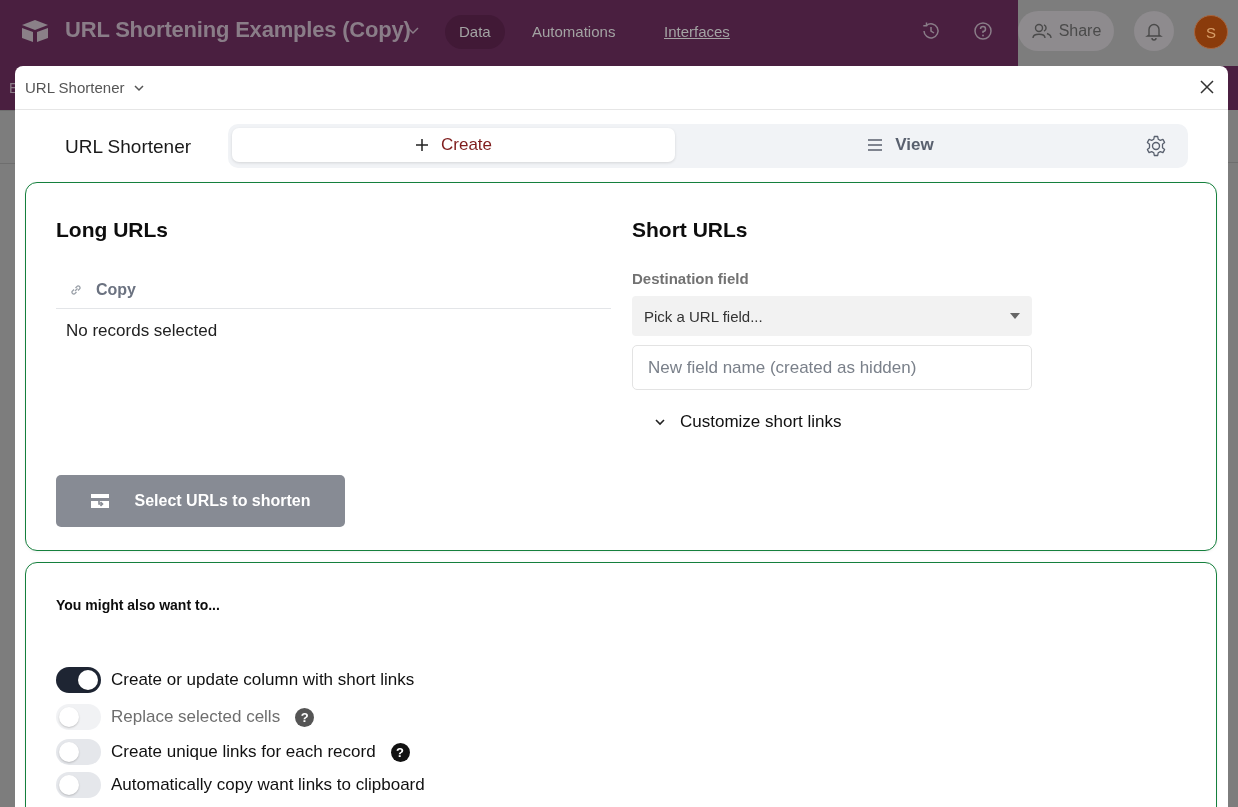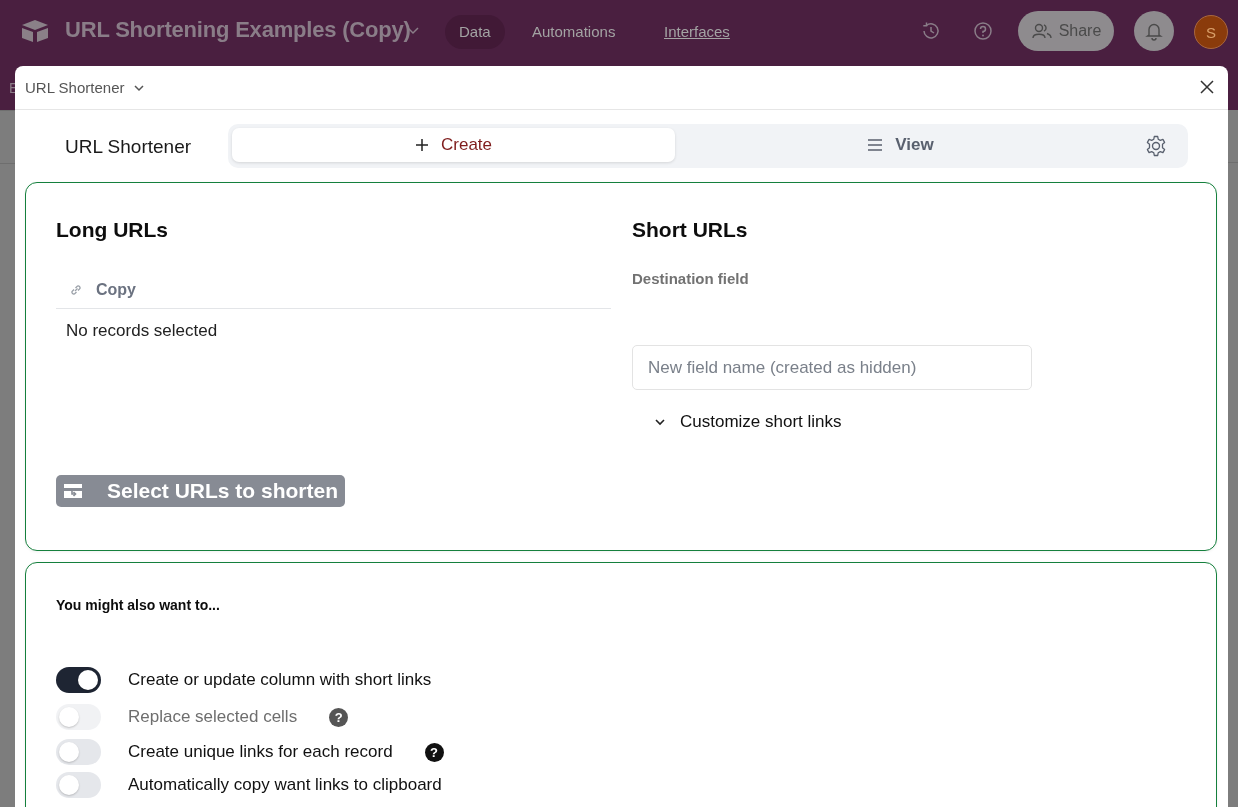--- a/index.html
+++ b/index.html
@@ -1,20 +1,20 @@
 <!DOCTYPE html>
 <html><head>
 <meta charset="utf-8">
 <style>
   * { box-sizing: border-box; margin: 0; padding: 0; }
   html, body { width: 1238px; height: 807px; overflow: hidden; }
   body { font-family: "Liberation Sans", "DejaVu Sans", sans-serif; background: #7d7d7d; position: relative; }
 
   
-  .appbar { position: absolute; left: 0; top: 0; width: 1238px; height: 66px; background: #4a1f40; }
+  .appbar { position: absolute; left: 0; top: 0; width: 1018px; height: 66px; background: #4a1f40; }
   .appbar .logo { position: absolute; left: 20px; top: 18px; width: 30px; height: 26px; }
   .appbar .base-title { position: absolute; left: 65px; top: 17px; font-size: 22px; font-weight: bold; color: #8a7d88; letter-spacing: -0.2px; }
   .appbar .title-chevron { position: absolute; left: 405px; top: 22px; width: 16px; height: 16px; }
   .nav-tab { position: absolute; top: 15px; height: 34px; line-height: 34px; font-size: 15px; color: #a3a3a3; padding: 0 14px; border-radius: 17px; }
   .nav-tab.active { background: #411936; }
   .appbar .icon-btn { position: absolute; top: 20px; width: 22px; height: 22px; }
   .share-btn { position: absolute; left: 1018px; top: 11px; width: 96px; height: 40px; border-radius: 20px; background: #8e8b8e; color: #4a4a4a; font-size: 16px; display: flex; align-items: center; justify-content: center; gap: 6px; }
   .bell-btn { position: absolute; left: 1134px; top: 11px; width: 40px; height: 40px; border-radius: 20px; background: #8e8b8e; display: flex; align-items: center; justify-content: center; }
   .avatar { position: absolute; left: 1194px; top: 15px; width: 34px; height: 34px; border-radius: 17px; background: #8a3b0b; border: 1px solid #a8663f; color: #d9a06a; font-size: 15px; display: flex; align-items: center; justify-content: center; }
 
@@ -38,31 +38,31 @@
   .seg-gear { position: absolute; right: 20px; top: 10px; width: 24px; height: 24px; }
 
   .card { position: absolute; background: #fff; border: 1px solid #15803d; border-radius: 12px; box-shadow: 0 1px 3px rgba(0,0,0,0.06); }
   .card-main { left: 10px; top: 116px; width: 1192px; height: 369px; }
   .card-more { left: 10px; top: 496px; width: 1192px; height: 300px; }
 
   .h2 { position: absolute; font-size: 21px; font-weight: bold; color: #0d0d0d; }
   .url-header { position: absolute; left: 30px; top: 88px; width: 555px; height: 38px; border-bottom: 1px solid #e3e5e8; display: flex; align-items: center; gap: 12px; padding-left: 12px; }
   .url-header .lbl { font-size: 16px; color: #6b7280; font-weight: bold; }
   .no-records { position: absolute; left: 40px; top: 138px; font-size: 17px; color: #222; }
-  .select-btn { position: absolute; left: 30px; top: 292px; width: 289px; height: 32px; background: #878b94; border-radius: 5px; color: #fff; font-size: 21px; font-weight: bold; display: flex; align-items: center; justify-content: center; gap: 24px; }
+  .select-btn { position: absolute; left: 30px; top: 292px; width: 289px; height: 52px; background: #878b94; border-radius: 5px; color: #fff; font-size: 16px; font-weight: bold; display: flex; align-items: center; justify-content: center; gap: 24px; }
 
   .dest-label { position: absolute; left: 606px; top: 87px; font-size: 15px; color: #727272; font-weight: bold; }
   .dest-select { position: absolute; left: 606px; top: 113px; width: 400px; height: 40px; background: #f2f2f2; border-radius: 4px; padding-left: 12px; display: flex; align-items: center; font-size: 15px; color: #333; }
   .dest-select .caret { position: absolute; right: 12px; top: 17px; width: 0; height: 0; border-left: 5px solid transparent; border-right: 5px solid transparent; border-top: 6px solid #666; }
   .new-field { position: absolute; left: 606px; top: 162px; width: 400px; height: 45px; border: 1px solid #e3e3e3; border-radius: 5px; padding-left: 15px; font-size: 17px; color: #222; font-family: "Liberation Sans", sans-serif; outline: none; background: #fff; }
   .new-field::placeholder { color: #7a808a; }
   .customize { position: absolute; left: 628px; top: 229px; display: flex; align-items: center; gap: 14px; font-size: 17px; color: #111; }
 
   .more-title { position: absolute; left: 30px; top: 34px; font-size: 14px; font-weight: bold; color: #0d0d0d; }
-  .opt { position: absolute; left: 30px; display: flex; align-items: center; gap: 27px; font-size: 17px; color: #111; }
+  .opt { position: absolute; left: 30px; display: flex; align-items: center; gap: 10px; font-size: 17px; color: #111; }
   .opt.disabled .opt-label { color: #6e6e6e; }
   .toggle { width: 45px; height: 26px; border-radius: 13px; background: #e5e7eb; position: relative; flex: none; }
   .toggle .knob { position: absolute; top: 3px; left: 3px; width: 20px; height: 20px; border-radius: 10px; background: #fff; box-shadow: 0 1px 2px rgba(0,0,0,0.2); }
   .toggle.on { background: #1e2533; }
   .toggle.on .knob { left: 22px; }
   .toggle.disabled { background: #f1f2f4; }
   .help { width: 19px; height: 19px; border-radius: 10px; background: #111; color: #fff; font-size: 13px; font-weight: bold; display: flex; align-items: center; justify-content: center; margin-left: 5px; }
   .opt.disabled .help { background: #555; }
 </style>
 </head>
@@ -171,20 +171,24 @@
         <rect x="1" y="1" width="18" height="4" fill="#fff"></rect>
         <rect x="1" y="8" width="18" height="7" fill="#fff"></rect>
         <path d="M9 5 L9 11 L12 11" stroke="#878b94" stroke-width="1.6" fill="none"></path>
         <path d="M10.5 9 L12.5 11 L10.5 13" stroke="#878b94" stroke-width="1.6" fill="none"></path>
       </svg>
       <span>Select URLs to shorten</span>
     </div>
 
     <span class="h2" style="left:606px;top:35px;">Short URLs</span>
     <span class="dest-label">Destination field</span>
+    <div class="dest-select">
+      <span>Pick a URL field...</span>
+      <span class="caret"></span>
+    </div>
     <input class="new-field" type="text" placeholder="New field name (created as hidden)" style="">
     <div class="customize">
       <svg width="12" height="10" viewBox="0 0 12 10">
           <path d="M2 3 L6 7 L10 3" stroke="#222" stroke-width="1.6" fill="none"></path>
         </svg>
       <span>Customize short links</span>
     </div>
   </div>
 
   <div class="card card-more">

